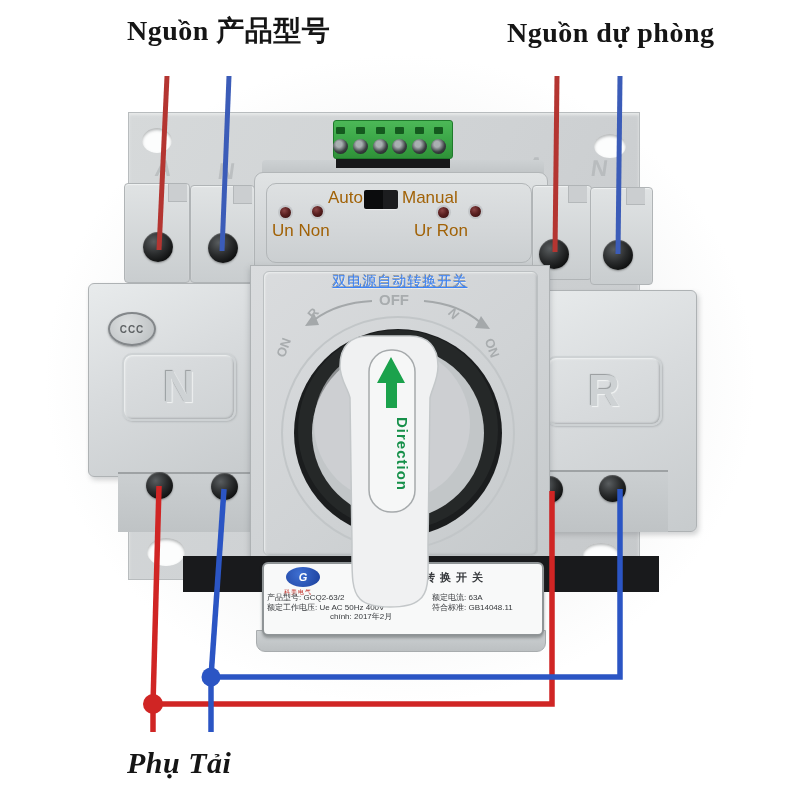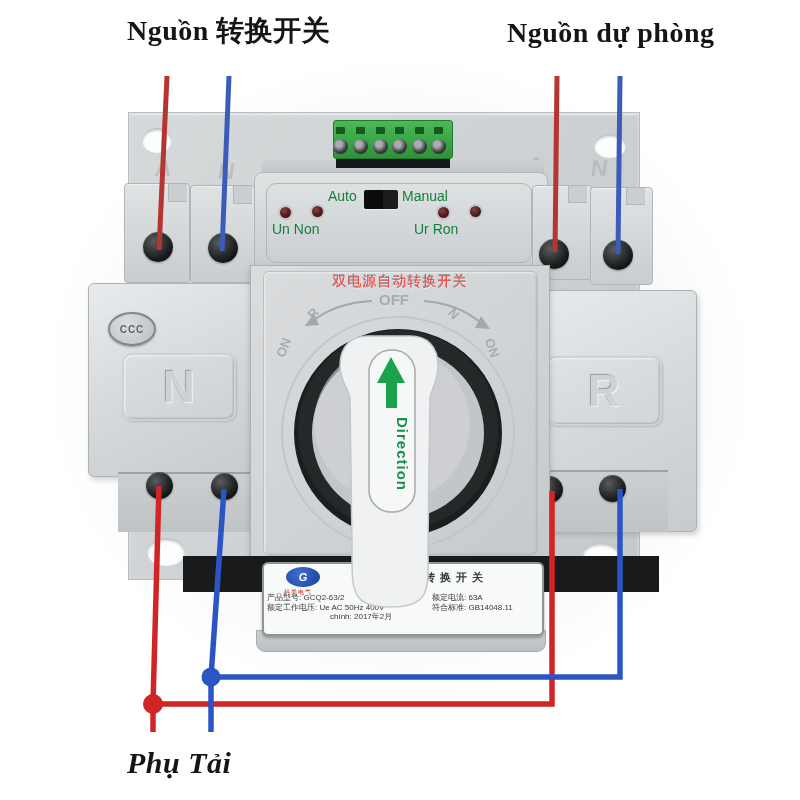--- a/index.html
+++ b/index.html
@@ -29,32 +29,32 @@
          border:1px solid #1f7a2b;border-radius:3px;}
   .gbase{z-index:13;background:#17181a;}
   .gslot{z-index:15;background:#145a1e;border-radius:1px;}
   .gscrw{z-index:15;border-radius:50%;
          background:radial-gradient(circle at 40% 35%,#a9afb1 0%,#a9afb1 22%,#3b4042 58%,#121415 100%);}
   
   .topface{z-index:10;background:linear-gradient(#cdd1d3,#bec2c4);border-radius:4px 4px 0 0;}
   .upface{z-index:11;background:linear-gradient(#e0e3e4 0%,#d3d6d8 60%,#c9cdcf 100%);
           border:1px solid #b2b6b8;border-radius:9px 9px 0 0;}
   .upline{z-index:12;border:1.5px solid #b2b6b8;border-radius:10px;}
-  .uptxt{z-index:13;color:#15803d;font-size:14px;}
+  .uptxt{z-index:13;color:#a16207;font-size:17px;}
   .toggle{z-index:13;background:linear-gradient(90deg,#0b0c0d 55%,#1c1d1f 56%);border-radius:2px;
           box-shadow:0 1px 1px rgba(255,255,255,.5);}
   .ind{z-index:13;border-radius:50%;
        background:radial-gradient(circle at 38% 32%,#8a4444 0%,#5a2020 45%,#3c1111 85%);
        box-shadow:0 0 0 2px rgba(186,190,192,.7);}
   
   .face{z-index:20;background:linear-gradient(140deg,#dadcde 0%,#d0d3d5 55%,#c5c9cb 100%);
         border:1px solid #aeb2b4;box-shadow:0 3px 6px rgba(90,94,96,.35);}
   .faceplate{z-index:21;border:1.5px solid #bcc0c2;border-radius:6px;
              box-shadow:inset 1px 1px 2px #eef0f0, inset -1px -1px 2px #b0b4b6;}
-  .emb{color:#ef4444;text-shadow:.6px .6px .6px #f0f2f2,-.6px -.6px .6px #8d9193;}
+  .emb{color:#3b82f6;text-shadow:.6px .6px .6px #f0f2f2,-.6px -.6px .6px #8d9193;text-decoration:underline;}
   .cjk-blur{filter:blur(.4px);}
   
   .mod{z-index:10;background:linear-gradient(155deg,#e8ebec 0%,#d8dbdd 45%,#c7cbcd 100%);
        border:1px solid #aeb2b4;box-shadow:2px 3px 5px rgba(110,114,116,.3);}
   .recess{z-index:11;background:linear-gradient(#cbcfd1,#bfc3c5);border-top:2px solid #9ea2a4;}
   .panelrect{z-index:12;border:2px solid #ced2d4;border-radius:10px;
              box-shadow:inset 1px 1px 2px #f2f4f4, inset -1px -1px 2px #a8acae,1px 1px 2px #b4b8ba;
              display:flex;align-items:center;justify-content:center;}
   .panelchar{font-size:44px;color:#ced2d4;font-weight:bold;
              text-shadow:1px 1px 1px #f2f4f4,-1px -1px 1px #969a9c;}
@@ -206,18 +206,18 @@
     <line x1="159" y1="486" x2="153" y2="704" stroke="#d02524" stroke-width="5.5"></line>
     <line x1="224" y1="489" x2="211" y2="677" stroke="#2b55c4" stroke-width="5.5"></line>
     <path d="M153,704 L552,704 L552,491" fill="none" stroke="#d02524" stroke-width="5.5"></path>
     <path d="M211,677 L620,677 L620,489" fill="none" stroke="#2b55c4" stroke-width="5.5"></path>
     <line x1="153" y1="704" x2="153" y2="732" stroke="#d02524" stroke-width="5.5"></line>
     <line x1="211" y1="677" x2="211" y2="732" stroke="#2b55c4" stroke-width="5.5"></line>
     <circle cx="153" cy="704" r="10" fill="#d02524"></circle>
     <circle cx="211" cy="677" r="9.5" fill="#2b55c4"></circle>
   </svg>
 
-  <div class="ab viet" style="left:127px;top:12px;">Nguồn 转换开关</div>
+  <div class="ab viet" style="left:127px;top:12px;">Nguồn 产品型号</div>
   <div class="ab viet" style="left:507px;top:17px;">Nguồn dự phòng</div>
   <div class="ab viet" style="left:127px;top:746px;font-size:30px;font-style:italic;">Phụ Tải</div>
 
 
 </div>
 
 </body></html>

